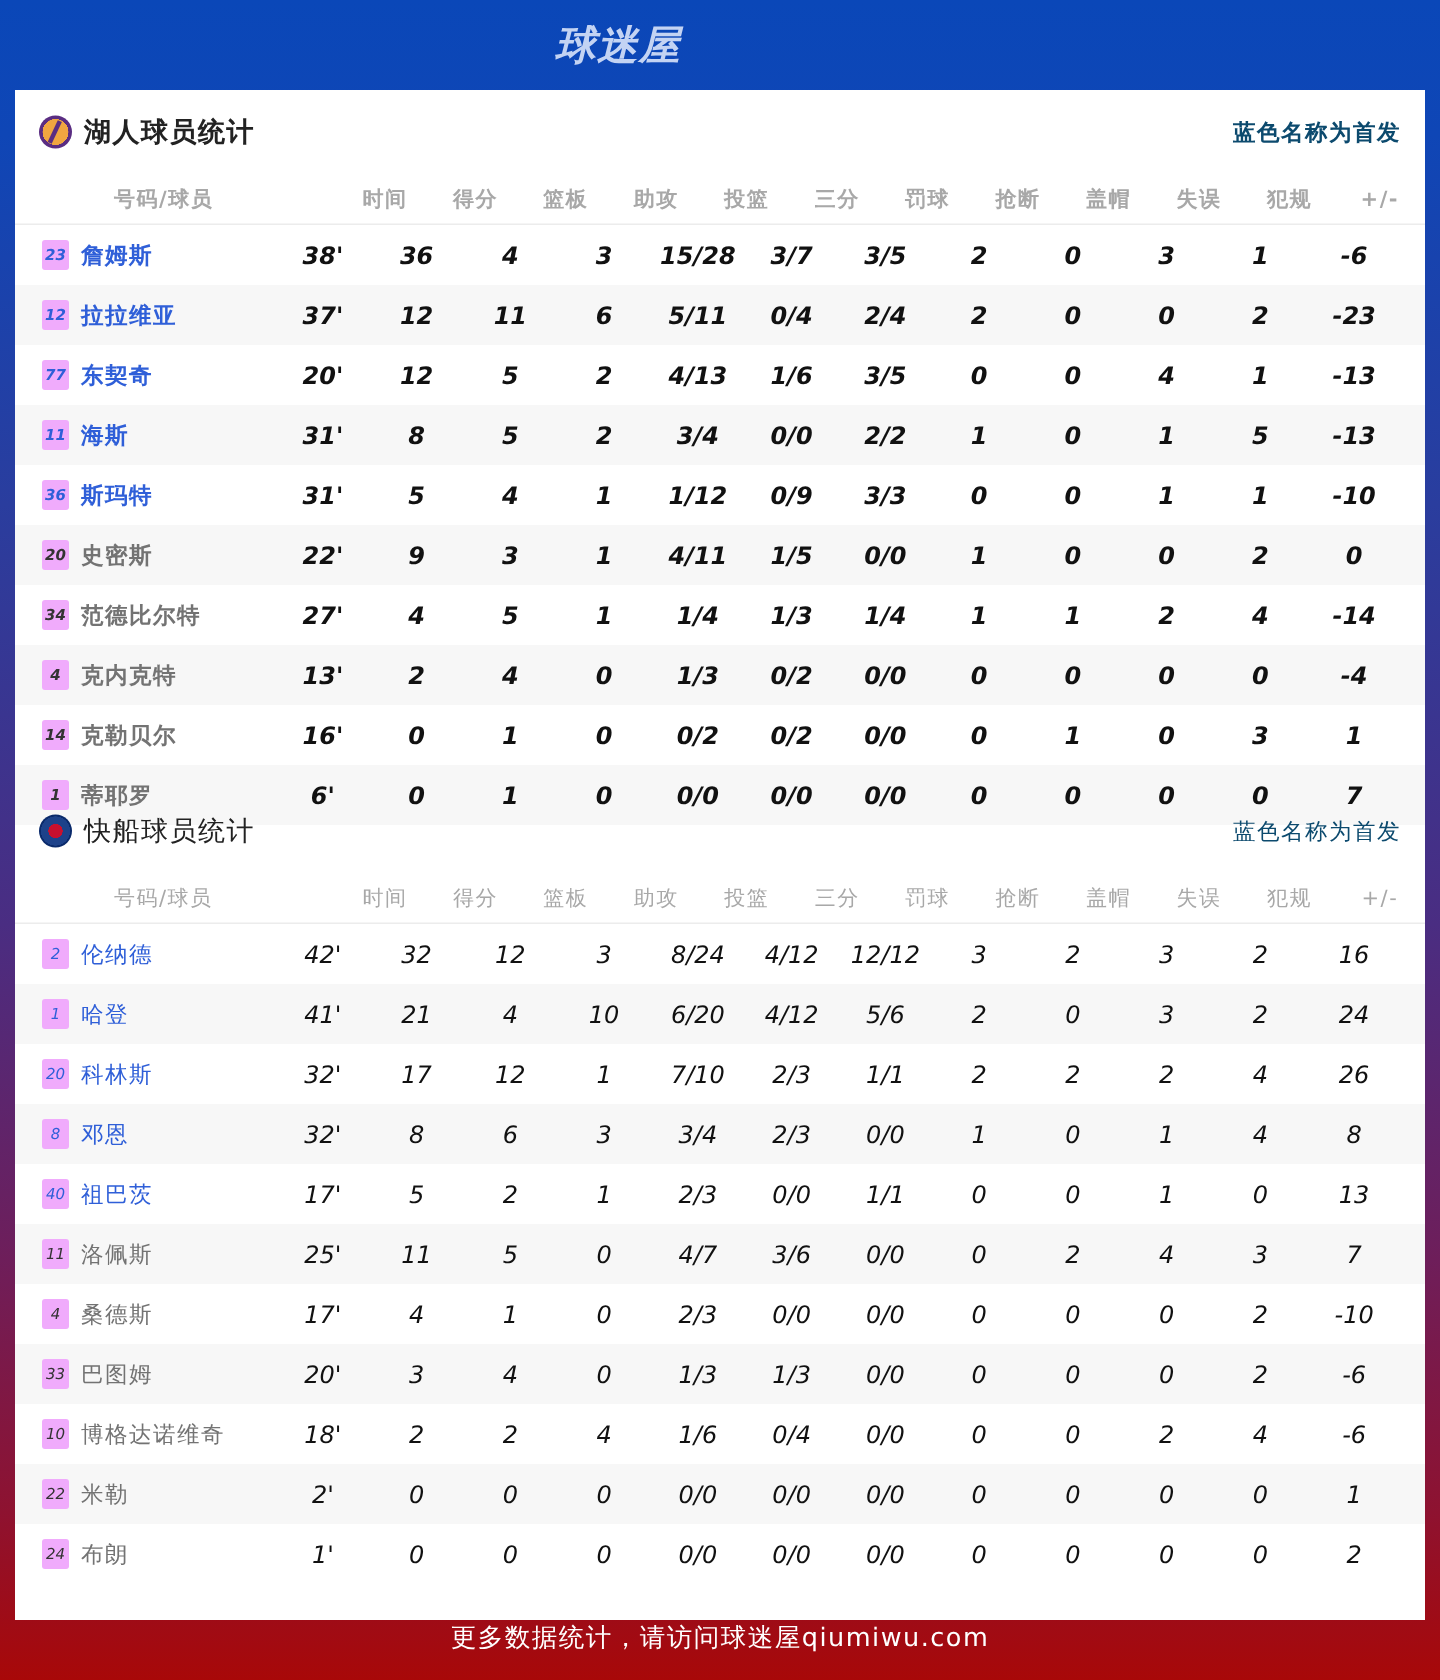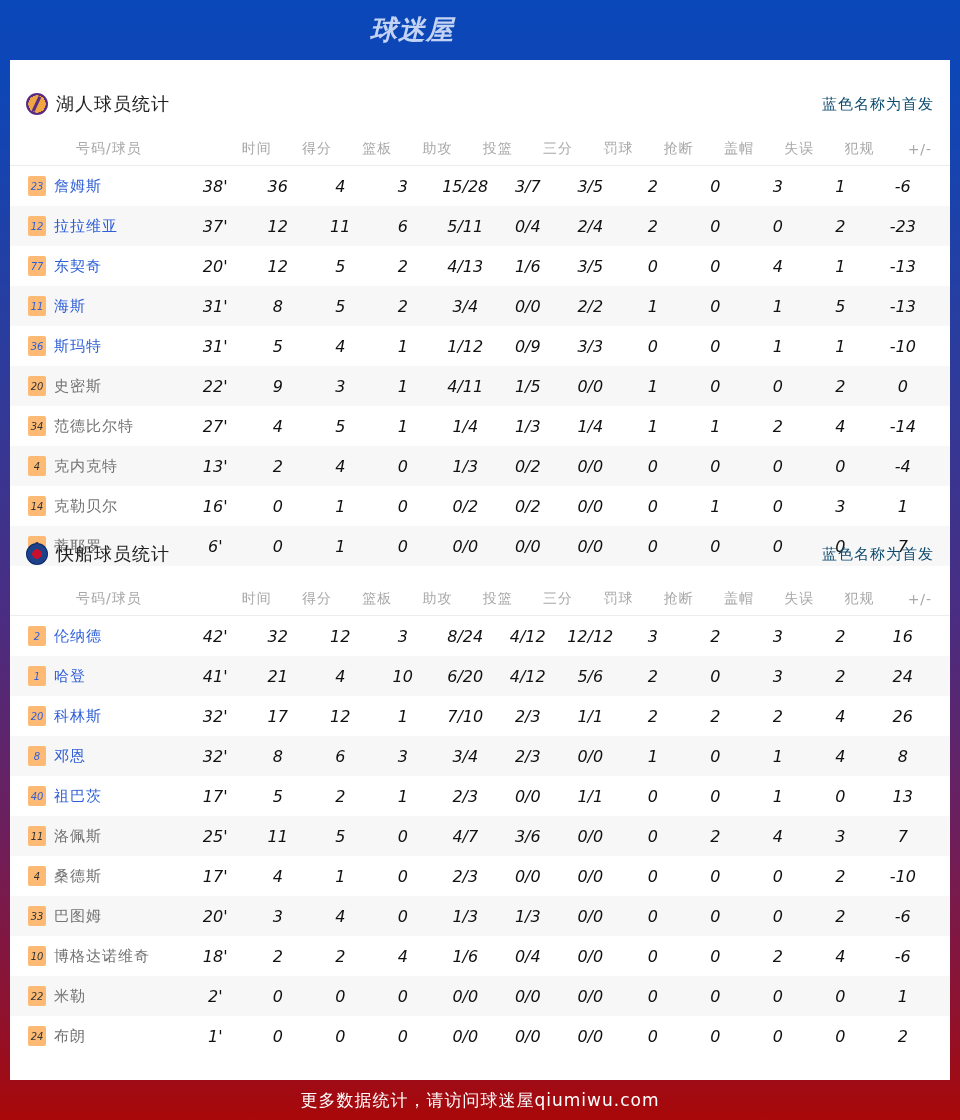--- a/index.html
+++ b/index.html
@@ -45,42 +45,42 @@
     border-bottom: 1px solid #ececec;
     padding-left: 48px;
   }
   .row { height: 40px; display: flex; align-items: center; }
   .row.alt { background: #f7f7f7; }
   .c-player { width: 174px; padding-left: 18px; display: flex; align-items: center; }
   .c { width: 62.5px; text-align: center; font-size: 16px; color: #111; font-style: italic; font-family: "DejaVu Sans", sans-serif; }
   .h { color: #a8a8a8; font-size: 14px; font-style: normal; letter-spacing: 1px; }
   .h-player { color: #a8a8a8; font-size: 14px; letter-spacing: 1px; }
   .jersey {
-    width: 18px; height: 20px; background: #fdba74; border-radius: 2px;
+    width: 18px; height: 20px; background: #f0abfc; border-radius: 2px;
     font-size: 10px; display: flex; align-items: center; justify-content: center;
     margin-right: 8px; color: #333; font-style: italic;
   }
   .jersey.starter { color: #2f5fd8; }
   .pname { font-size: 15px; color: #737373; letter-spacing: 1px; }
   .pname.starter { color: #2f5fd8; }
   .footer {
     position: absolute; left: 0; top: 1080px; width: 960px; height: 40px;
-    display: flex; align-items: center; justify-content: center;
+    display: flex; justify-content: center;
     font-size: 17px; color: #ffffff; letter-spacing: 1px;
   }
 </style>
 </head>
 <body>
 
 <div class="top-header">
   <span class="logo-text">球迷屋</span>
 </div>
 
 <div class="card">
-  <div class="team-section" id="team-0" style="top:16px;">
+  <div class="team-section" id="team-0" style="top:0px;font-weight:bold;">
       <div class="team-title-row">
         <div class="team-title">
           <span class="team-logo logo-lakers"></span>
           <span class="team-name">湖人球员统计</span>
         </div>
         <span class="starter-note">蓝色名称为首发</span>
       </div>
       <div class="col-header-row">
         <div class="c-player h-player">号码/球员</div>
         <div class="c h">时间</div>

